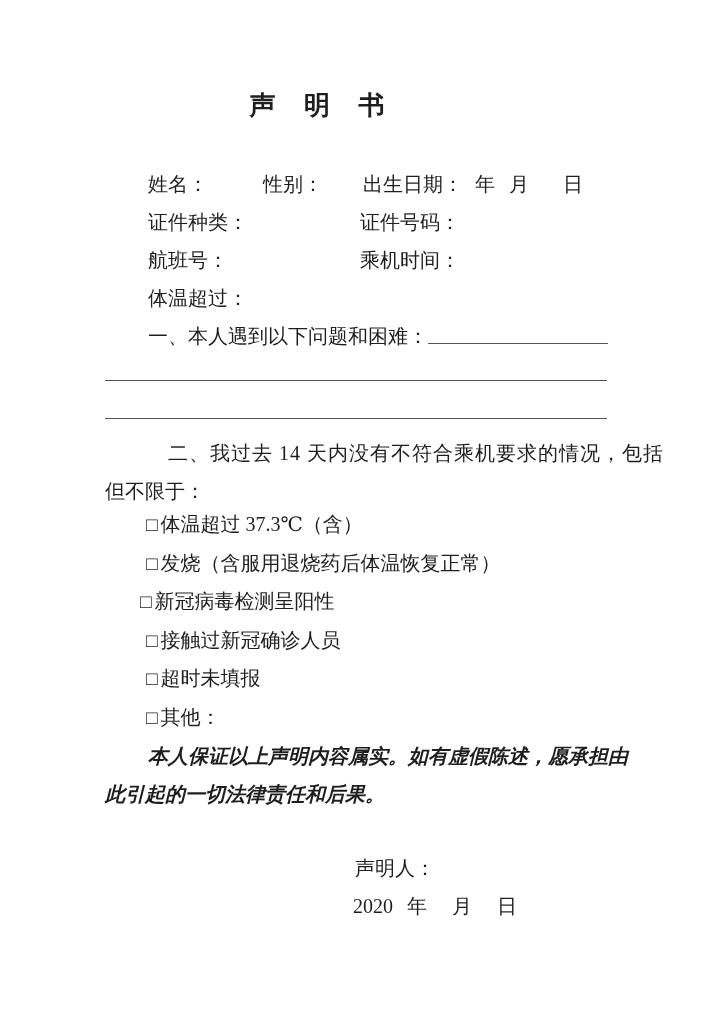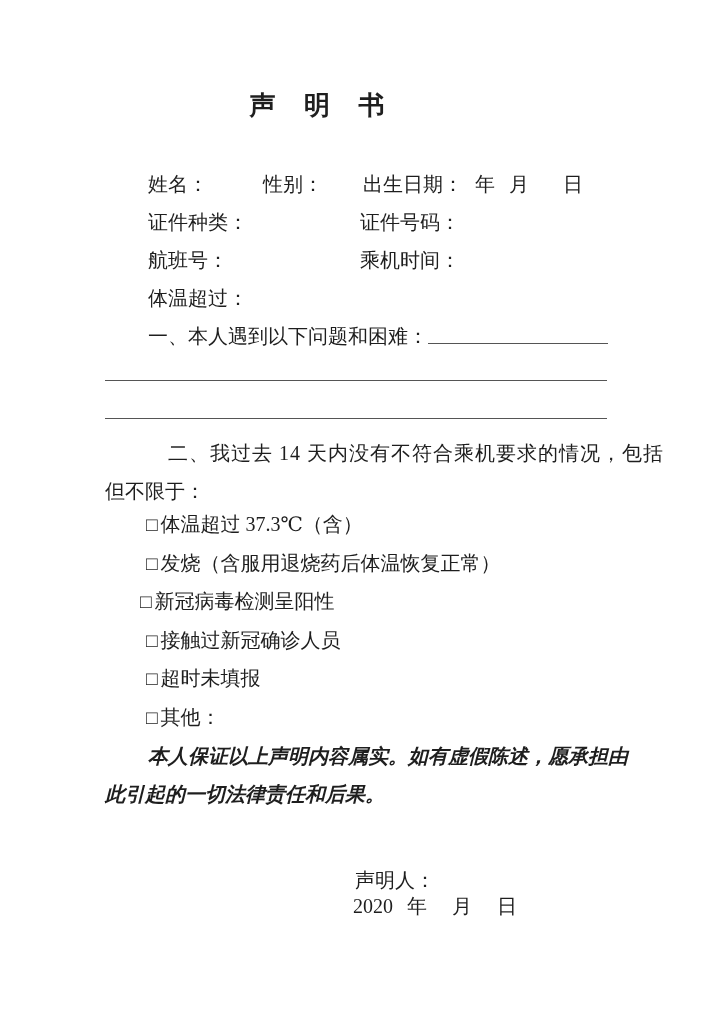--- a/index.html
+++ b/index.html
@@ -92,19 +92,19 @@
   <div class="t" style="top:666px; left:146px;">
     <span class="cb-glyph">□</span><span>超时未填报</span>
   </div>
   <div class="t" style="top:705px; left:146px;">
     <span class="cb-glyph">□</span><span>其他：</span>
   </div>
 
   <span class="t bold" style="top:744px; left:148px;font-style:italic;">本人保证以上声明内容属实。如有虚假陈述，愿承担由</span>
   <span class="t bold" style="top:782px; left:105px;font-style:italic;">此引起的一切法律责任和后果。</span>
 
-  <span class="t" style="top:856px; left:355px;margin-top:12px;">声明人：</span>
+  <span class="t" style="top:856px; left:355px;">声明人：</span>
   <span class="t" style="top:894px; left:353px;">2020</span>
   <span class="t" style="top:894px; left:407px;">年</span>
   <span class="t" style="top:894px; left:452px;">月</span>
   <span class="t" style="top:894px; left:497px;">日</span>
 
 </div>
 
 </body></html>

